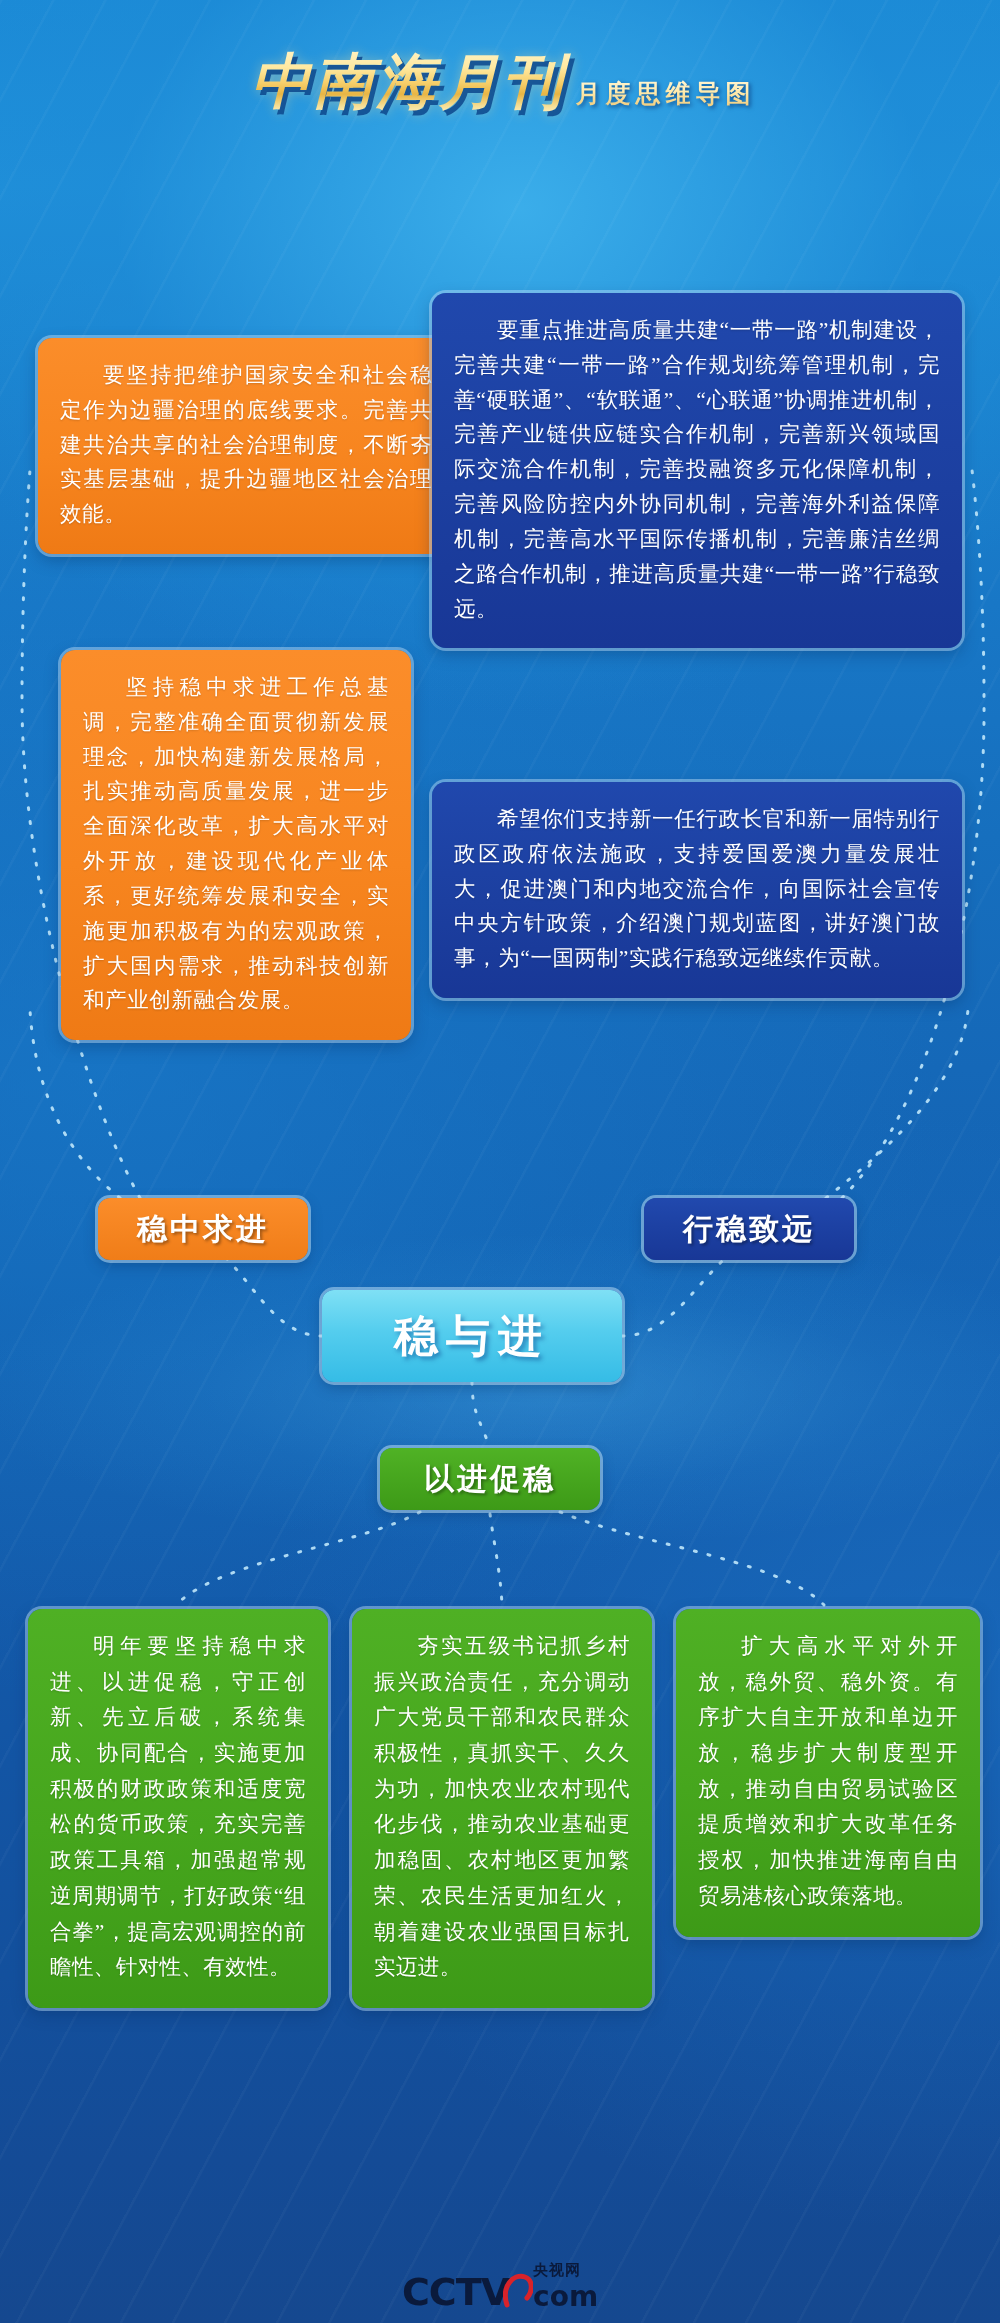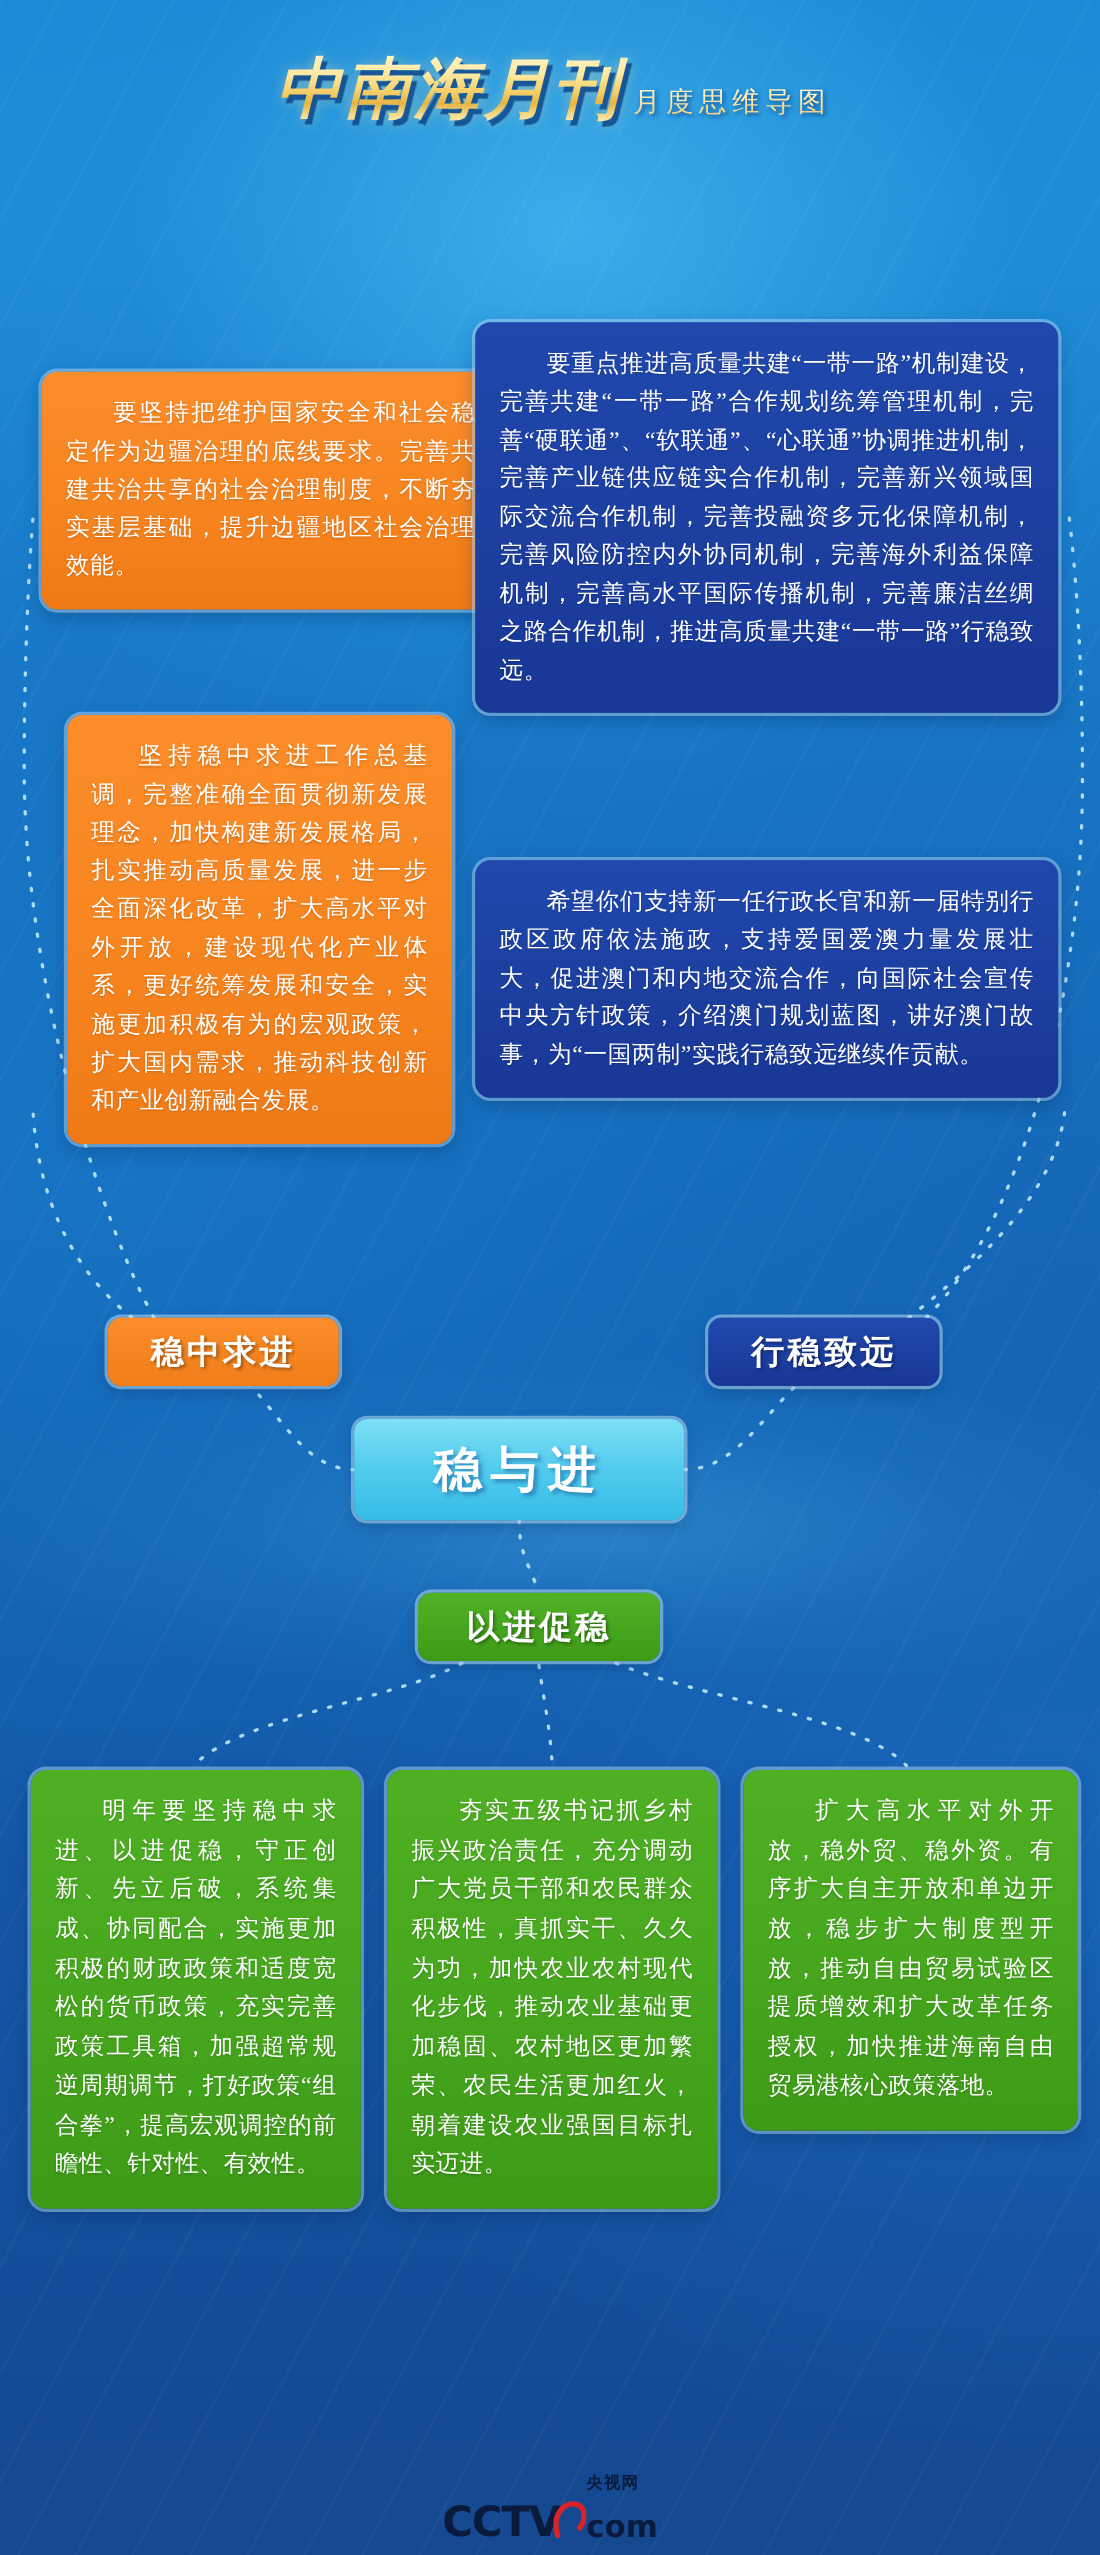--- a/index.html
+++ b/index.html
@@ -76,21 +76,21 @@
     background-clip: text;
     color: transparent;
     -webkit-text-fill-color: transparent;
     filter: drop-shadow(4px 5px 0px rgba(12,70,140,0.85)) drop-shadow(0 0 6px rgba(255,230,150,0.35));
     display: inline-block;
     padding: 0 6px;
   }
   .brand-sub {
     margin-top: 18px;
     font-family: "DejaVu Sans", sans-serif;
-    font-weight: normal;
+    font-weight: bold;
     font-size: 25px;
     letter-spacing: 5px;
     background: linear-gradient(180deg, #fff8dd 0%, #ffeaac 45%, #ecc676 100%);
     -webkit-background-clip: text;
     background-clip: text;
     color: transparent;
     -webkit-text-fill-color: transparent;
     filter: drop-shadow(2px 2px 2px rgba(10,60,125,0.8));
     display: inline-block;
   }
@@ -215,21 +215,21 @@
     align-items: flex-start;
     line-height: 1;
     margin-left: 2px;
   }
   .logo-cn {
     font-family: "DejaVu Sans", sans-serif;
     font-weight: bold;
     font-size: 15px;
     color: #0a1a3c;
     letter-spacing: 1px;
-    margin-bottom: 18px;
+    margin-bottom: 5px;
   }
   .logo-com {
     font-family: "DejaVu Sans", sans-serif;
     font-weight: bold;
     font-size: 28px;
     color: #0a1a3c;
     letter-spacing: 0px;
     line-height: 1;
   }
 </style>

